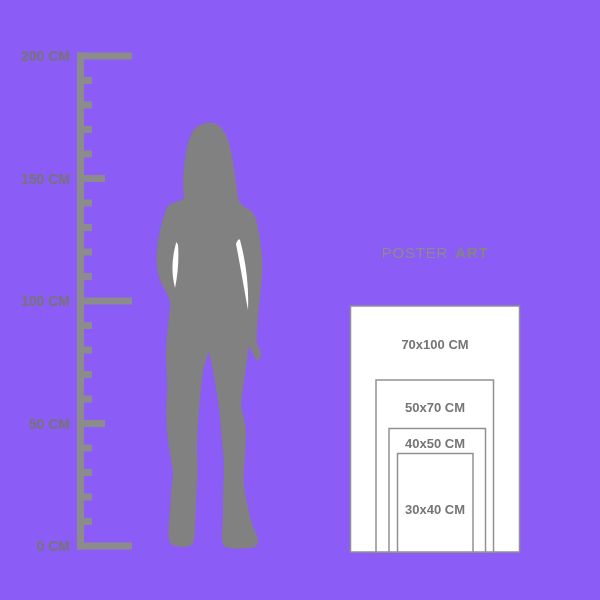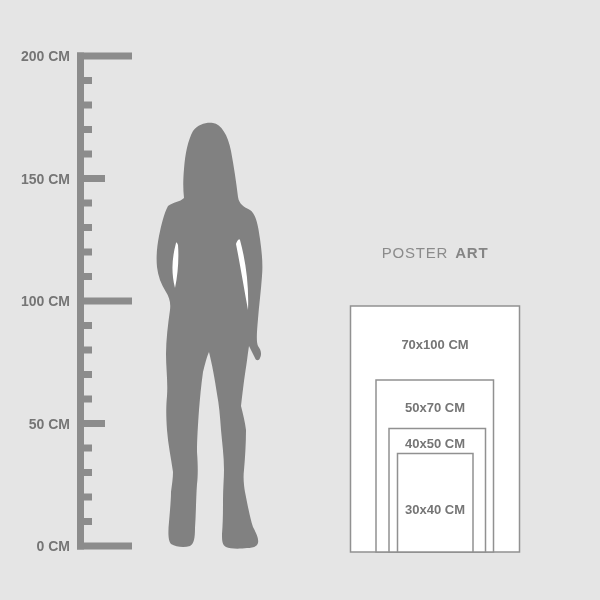--- a/index.html
+++ b/index.html
@@ -1,20 +1,20 @@
 <!DOCTYPE html>
 <html><head>
 <meta charset="utf-8">
 <style>
   html, body { margin: 0; padding: 0; background: #ffffff; }
   .canvas {
     position: relative;
     width: 600px;
     height: 600px;
-    background: #e5e5e5;
+    background: #8b5cf6;
     overflow: hidden;
     font-family: "Liberation Sans", "DejaVu Sans", sans-serif;
   }
   svg { position: absolute; inset: 0; display: block; }
   .ruler-shape   { fill: #8c8c8c; }
   .ruler-label   { font-size: 14px; font-weight: bold; fill: #757575; }
   .silhouette    { fill: #818181; }
   .gap           { fill: #ffffff; }
   .poster-rect   { fill: #ffffff; stroke: #919191; stroke-width: 1.5px; }
   .size-label    { font-size: 13px; font-weight: bold; fill: #757575; }

